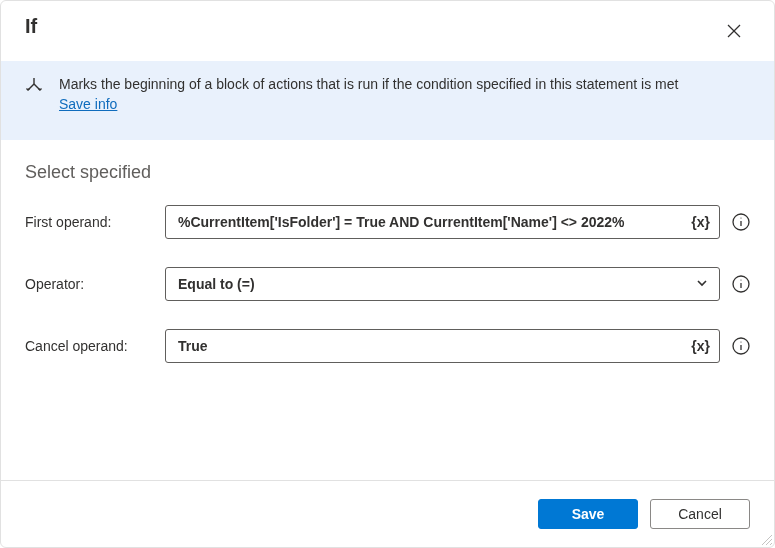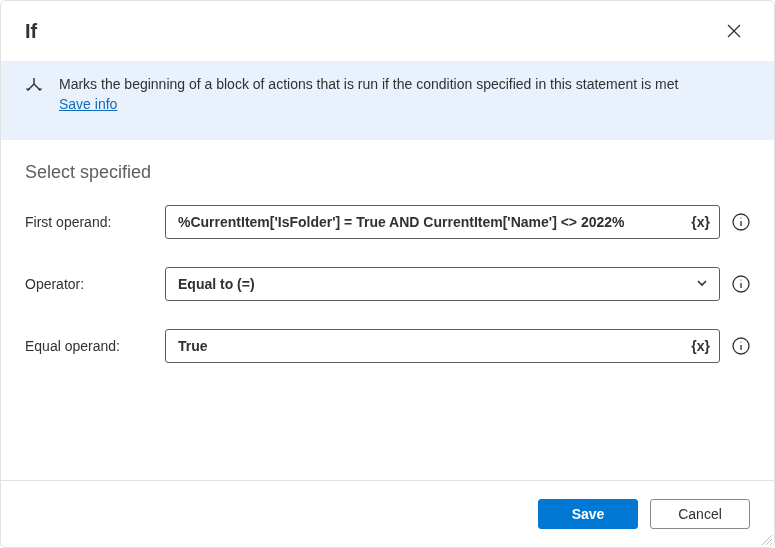--- a/index.html
+++ b/index.html
@@ -15,21 +15,20 @@
     height: 548px;
     border: 1px solid #e1e1e1;
     border-radius: 6px;
     display: flex;
     flex-direction: column;
     position: relative;
     overflow: hidden;
   }
   .header {
     display: flex;
-    align-items: center;
     justify-content: space-between;
     padding: 14px 24px 14px 24px;
   }
   .title {
     font-size: 20px;
     font-weight: 600;
     color: #323130;
   }
   .close-btn {
     width: 32px;
@@ -235,21 +234,21 @@
       <div class="info-icon">
         <svg viewBox="0 0 18 18">
             <circle cx="9" cy="9" r="8"></circle>
             <line x1="9" y1="8" x2="9" y2="13"></line>
             <circle cx="9" cy="5" r="0.6" fill="#323130" stroke="none"></circle>
           </svg>
       </div>
     </div>
 
     <div class="param-row">
-      <div class="param-label">Equal operand:</div>
+      <div class="param-label">Cancel operand:</div>
       <div class="input-wrap">
         <input class="text-input" type="text" value="True" style="">
         <span class="var-badge">{x}</span>
       </div>
       <div class="info-icon">
         <svg viewBox="0 0 18 18">
             <circle cx="9" cy="9" r="8"></circle>
             <line x1="9" y1="8" x2="9" y2="13"></line>
             <circle cx="9" cy="5" r="0.6" fill="#323130" stroke="none"></circle>
           </svg>

